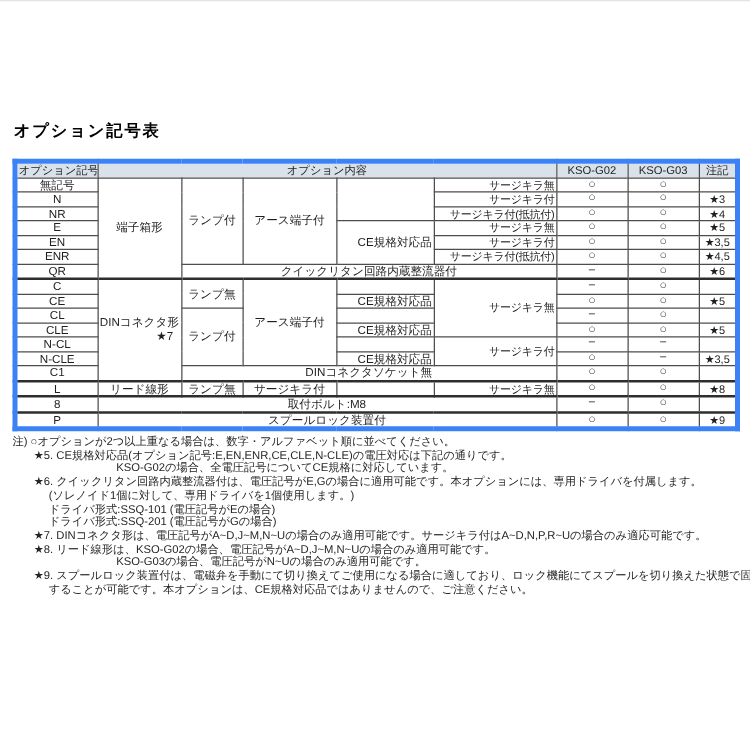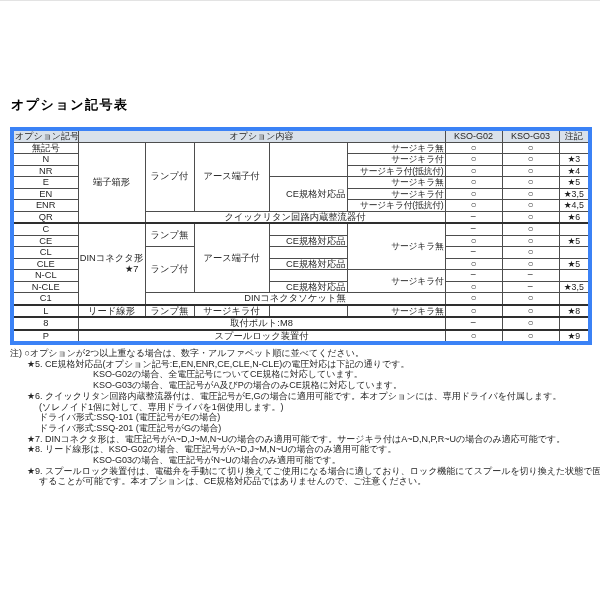--- a/index.html
+++ b/index.html
@@ -207,21 +207,20 @@
       <td class="mark">○</td>
       <td class="noteref">★9</td>
     </tr>
   </tbody>
 </table>
 
 <div class="notes">
   <div>注) ○オプションが2つ以上重なる場合は、数字・アルファベット順に並べてください。</div>
   <div class="i1">★5. CE規格対応品(オプション記号:E,EN,ENR,CE,CLE,N-CLE)の電圧対応は下記の通りです。</div>
   <div class="i3">KSO-G02の場合、全電圧記号についてCE規格に対応しています。</div>
-  <div class="i3">KSO-G03の場合、電圧記号がA及びPの場合のみCE規格に対応しています。</div>
   <div class="i1">★6. クイックリタン回路内蔵整流器付は、電圧記号がE,Gの場合に適用可能です。本オプションには、専用ドライバを付属します。</div>
   <div class="i2">(ソレノイド1個に対して、専用ドライバを1個使用します。)</div>
   <div class="i2">ドライバ形式:SSQ-101 (電圧記号がEの場合)</div>
   <div class="i2">ドライバ形式:SSQ-201 (電圧記号がGの場合)</div>
   <div class="i1">★7. DINコネクタ形は、電圧記号がA~D,J~M,N~Uの場合のみ適用可能です。サージキラ付はA~D,N,P,R~Uの場合のみ適応可能です。</div>
   <div class="i1">★8. リード線形は、KSO-G02の場合、電圧記号がA~D,J~M,N~Uの場合のみ適用可能です。</div>
   <div class="i3">KSO-G03の場合、電圧記号がN~Uの場合のみ適用可能です。</div>
   <div class="i1">★9. スプールロック装置付は、電磁弁を手動にて切り換えてご使用になる場合に適しており、ロック機能にてスプールを切り換えた状態で固定</div>
   <div class="i2">することが可能です。本オプションは、CE規格対応品ではありませんので、ご注意ください。</div>
 </div>

